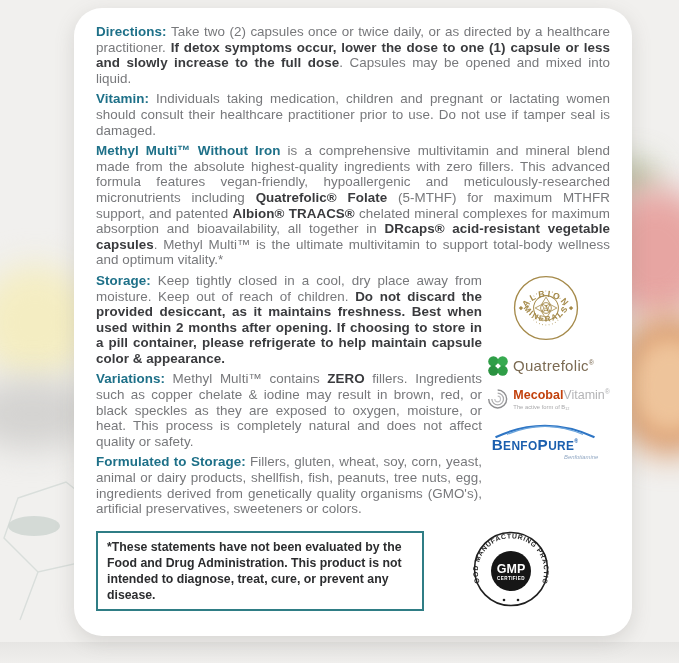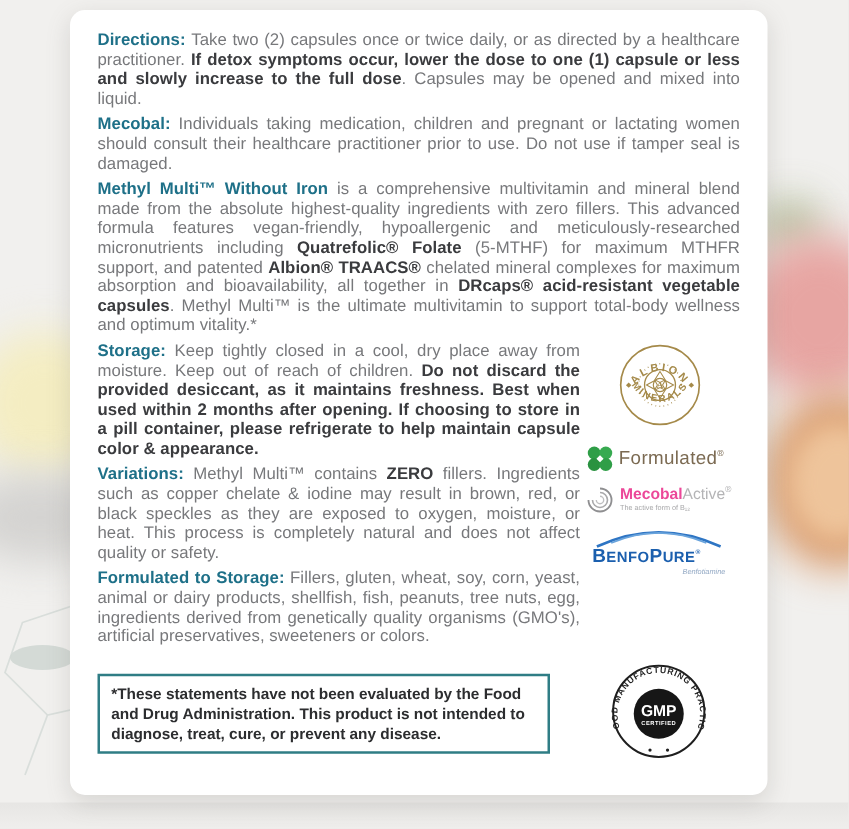--- a/index.html
+++ b/index.html
@@ -14,48 +14,48 @@
   .blob-strawberry  { left:593px; top:188px; width:125px; height:130px; background:#e7a5a2; }
   .blob-grapefruit  { left:612px; top:315px; width:115px; height:140px; background:#d99a6b; }
   .blob-grapefruit2 { left:630px; top:338px; width:80px;  height:95px;  background:#eec49b; filter:blur(10px); }
   .blob-lemon       { left:-22px; top:265px; width:115px; height:115px; background:#f4edc2; }
   .blob-grayshadow  { left:-30px; top:378px; width:125px; height:72px;  background:#d4d3d1; }
   .table-band { position:absolute; left:0; top:642px; width:100%; height:21px;
     background:linear-gradient(#e4e3e1,#efeeec); opacity:.8; }
   .molecule { position:absolute; left:0; top:460px; opacity:.55; }
   
   .card {
-    position:absolute; left:56px; top:8px; width:558px; height:628px;
-    background:#ffffff; border-radius:12px;
+    position:absolute; left:74px; top:8px; width:558px; height:628px;
+    background:#ffffff; border-radius:28px;
     box-shadow:0 6px 20px rgba(110,105,100,.20);
     padding:16px 22px 12px 22px; box-sizing:border-box;
   }
   .para {
     margin:0 0 5px 0; font-size:13.4px; line-height:15.6px;
     text-align:justify; letter-spacing:.05px;
   }
   .seg-heading { color:#1e7088; font-weight:700; }
   .seg-normal  { color:#77787b; }
   .seg-bold    { color:#3a3b3e; font-weight:700; }
   .split { display:flex; margin-top:2px; }
   .left-col { width:386px; }
   .logo-col { width:128px; display:flex; flex-direction:column; padding-top:2px; }
   .logo-col > * { flex:0 0 auto; }
   .albion-wrap { align-self:center; margin-bottom:9px; }
   .logo-row { display:flex; align-items:center; margin:0 0 8px 4px; }
   .quatrefolic-text { font-size:15px; color:#7b6a52; letter-spacing:.3px; margin-left:3px; }
   .reg-sup { font-size:7px; vertical-align:super; }
   .mecobal-textwrap { margin-left:4px; line-height:11px; }
   .mecobal-name { font-size:12.5px; }
-  .mecobal-bold { font-weight:700; color:#ec4899; }
+  .mecobal-bold { font-weight:700; color:#c2410c; }
   .mecobal-light { color:#b4b4b6; }
   .mecobal-sub { font-size:5.8px; color:#a8a8aa; display:block; margin-top:1px; }
   .bottom-row { display:flex; align-items:center; margin-top:8px; }
   .disclaimer {
-    width:362px; box-sizing:border-box; border:2px solid #2f7d85;
+    width:328px; box-sizing:border-box; border:2px solid #2f7d85;
     padding:6px 9px; font-size:12.3px; line-height:16px; font-weight:700;
     color:#2c2d2f; text-align:left;
   }
   .gmp-wrap { margin-left:48px; }
 </style>
 </head>
 <body>
 
 <div class="stage">
 
@@ -73,21 +73,21 @@
       <line x1="92" y1="100" x2="136" y2="146"></line>
       <line x1="38" y1="112" x2="20" y2="160"></line>
     </g>
     <ellipse cx="34" cy="66" rx="26" ry="10" fill="#b7c4bf" opacity="0.9"></ellipse>
   </svg>
 
   <div class="card">
 
     <div id="full-sections">
         <p class="para"><span class="seg-heading">Directions: </span><span class="seg-normal">Take two (2) capsules once or twice daily, or as directed by a healthcare practitioner. </span><span class="seg-bold">If detox symptoms occur, lower the dose to one (1) capsule or less and slowly increase to the full dose</span><span class="seg-normal">. Capsules may be opened and mixed into liquid.</span></p>
-        <p class="para"><span class="seg-heading">Mecobal: </span><span class="seg-normal">Individuals taking medication, children and pregnant or lactating women should consult their healthcare practitioner prior to use. Do not use if tamper seal is damaged.</span></p>
+        <p class="para"><span class="seg-heading">Vitamin: </span><span class="seg-normal">Individuals taking medication, children and pregnant or lactating women should consult their healthcare practitioner prior to use. Do not use if tamper seal is damaged.</span></p>
         <p class="para"><span class="seg-heading">Methyl Multi™ Without Iron </span><span class="seg-normal">is a comprehensive multivitamin and mineral blend made from the absolute highest-quality ingredients with zero fillers. This advanced formula features vegan-friendly, hypoallergenic and meticulously-researched micronutrients including </span><span class="seg-bold">Quatrefolic® Folate</span><span class="seg-normal"> (5-MTHF) for maximum MTHFR support, and patented </span><span class="seg-bold">Albion® TRAACS®</span><span class="seg-normal"> chelated mineral complexes for maximum absorption and bioavailability, all together in </span><span class="seg-bold">DRcaps® acid-resistant vegetable capsules</span><span class="seg-normal">. Methyl Multi™ is the ultimate multivitamin to support total-body wellness and optimum vitality.*</span></p>
       </div>
 
     <div class="split">
       <div id="left-sections" class="left-col">
           <p class="para"><span class="seg-heading">Storage: </span><span class="seg-normal">Keep tightly closed in a cool, dry place away from moisture. Keep out of reach of children. </span><span class="seg-bold">Do not discard the provided desiccant, as it maintains freshness. Best when used within 2 months after opening. If choosing to store in a pill container, please refrigerate to help maintain capsule color &amp; appearance.</span></p>
           <p class="para"><span class="seg-heading">Variations: </span><span class="seg-normal">Methyl Multi™ contains </span><span class="seg-bold">ZERO</span><span class="seg-normal"> fillers. Ingredients such as copper chelate &amp; iodine may result in brown, red, or black speckles as they are exposed to oxygen, moisture, or heat. This process is completely natural and does not affect quality or safety.</span></p>
           <p class="para"><span class="seg-heading">Formulated to Storage: </span><span class="seg-normal">Fillers, gluten, wheat, soy, corn, yeast, animal or dairy products, shellfish, fish, peanuts, tree nuts, egg, ingredients derived from genetically quality organisms (GMO's), artificial preservatives, sweeteners or colors.</span></p>
         </div>
 
@@ -122,31 +122,31 @@
         </div>
 
         <div class="logo-row">
           <svg width="24" height="24" viewBox="0 0 26 26">
             <circle cx="8" cy="8" r="5.6" fill="#2f9e47"></circle>
             <circle cx="18" cy="8" r="5.6" fill="#37aa50"></circle>
             <circle cx="8" cy="18" r="5.6" fill="#2a9240"></circle>
             <circle cx="18" cy="18" r="5.6" fill="#2f9e47"></circle>
             <rect x="10.8" y="10.8" width="4.4" height="4.4" fill="#ffffff" transform="rotate(45 13 13)"></rect>
           </svg>
-          <span class="quatrefolic-text"><span>Formulated</span><span class="reg-sup">®</span></span>
+          <span class="quatrefolic-text"><span>Quatrefolic</span><span class="reg-sup">®</span></span>
         </div>
 
         <div class="logo-row">
           <svg width="24" height="24" viewBox="0 0 26 26">
             <path d="M 13,3 A 10,10 0 1 1 3,13" fill="none" stroke="#8f8f91" stroke-width="1.6"></path>
             <path d="M 13,6.5 A 6.5,6.5 0 1 1 6.5,13" fill="none" stroke="#a9a9ab" stroke-width="1.4"></path>
             <path d="M 13,9.8 A 3.2,3.2 0 1 1 9.8,13" fill="none" stroke="#bfbfc1" stroke-width="1.2"></path>
           </svg>
           <span class="mecobal-textwrap">
-            <span class="mecobal-name"><span class="mecobal-bold">Mecobal</span><span class="mecobal-light">Active</span><span class="reg-sup mecobal-light">®</span></span>
+            <span class="mecobal-name"><span class="mecobal-bold">Mecobal</span><span class="mecobal-light">Vitamin</span><span class="reg-sup mecobal-light">®</span></span>
             <span class="mecobal-sub">The active form of B₁₂</span>
           </span>
         </div>
 
         <div class="logo-row">
           <svg width="118" height="42" viewBox="0 0 124 44">
             <path d="M 10,17 Q 62,-7 114,17" fill="none" stroke="#2e75c4" stroke-width="2.2"></path>
             <path d="M 22,14 Q 62,-3 102,14" fill="none" stroke="#6aa4dc" stroke-width="1.4"></path>
             <text y="30" font-weight="bold" fill="#1b5fae" letter-spacing="0.4">
               <tspan x="6" font-size="16">B</tspan><tspan font-size="12.5">ENFO</tspan><tspan font-size="16">P</tspan><tspan font-size="12.5">URE</tspan><tspan font-size="5.5" dy="-7">®</tspan>

